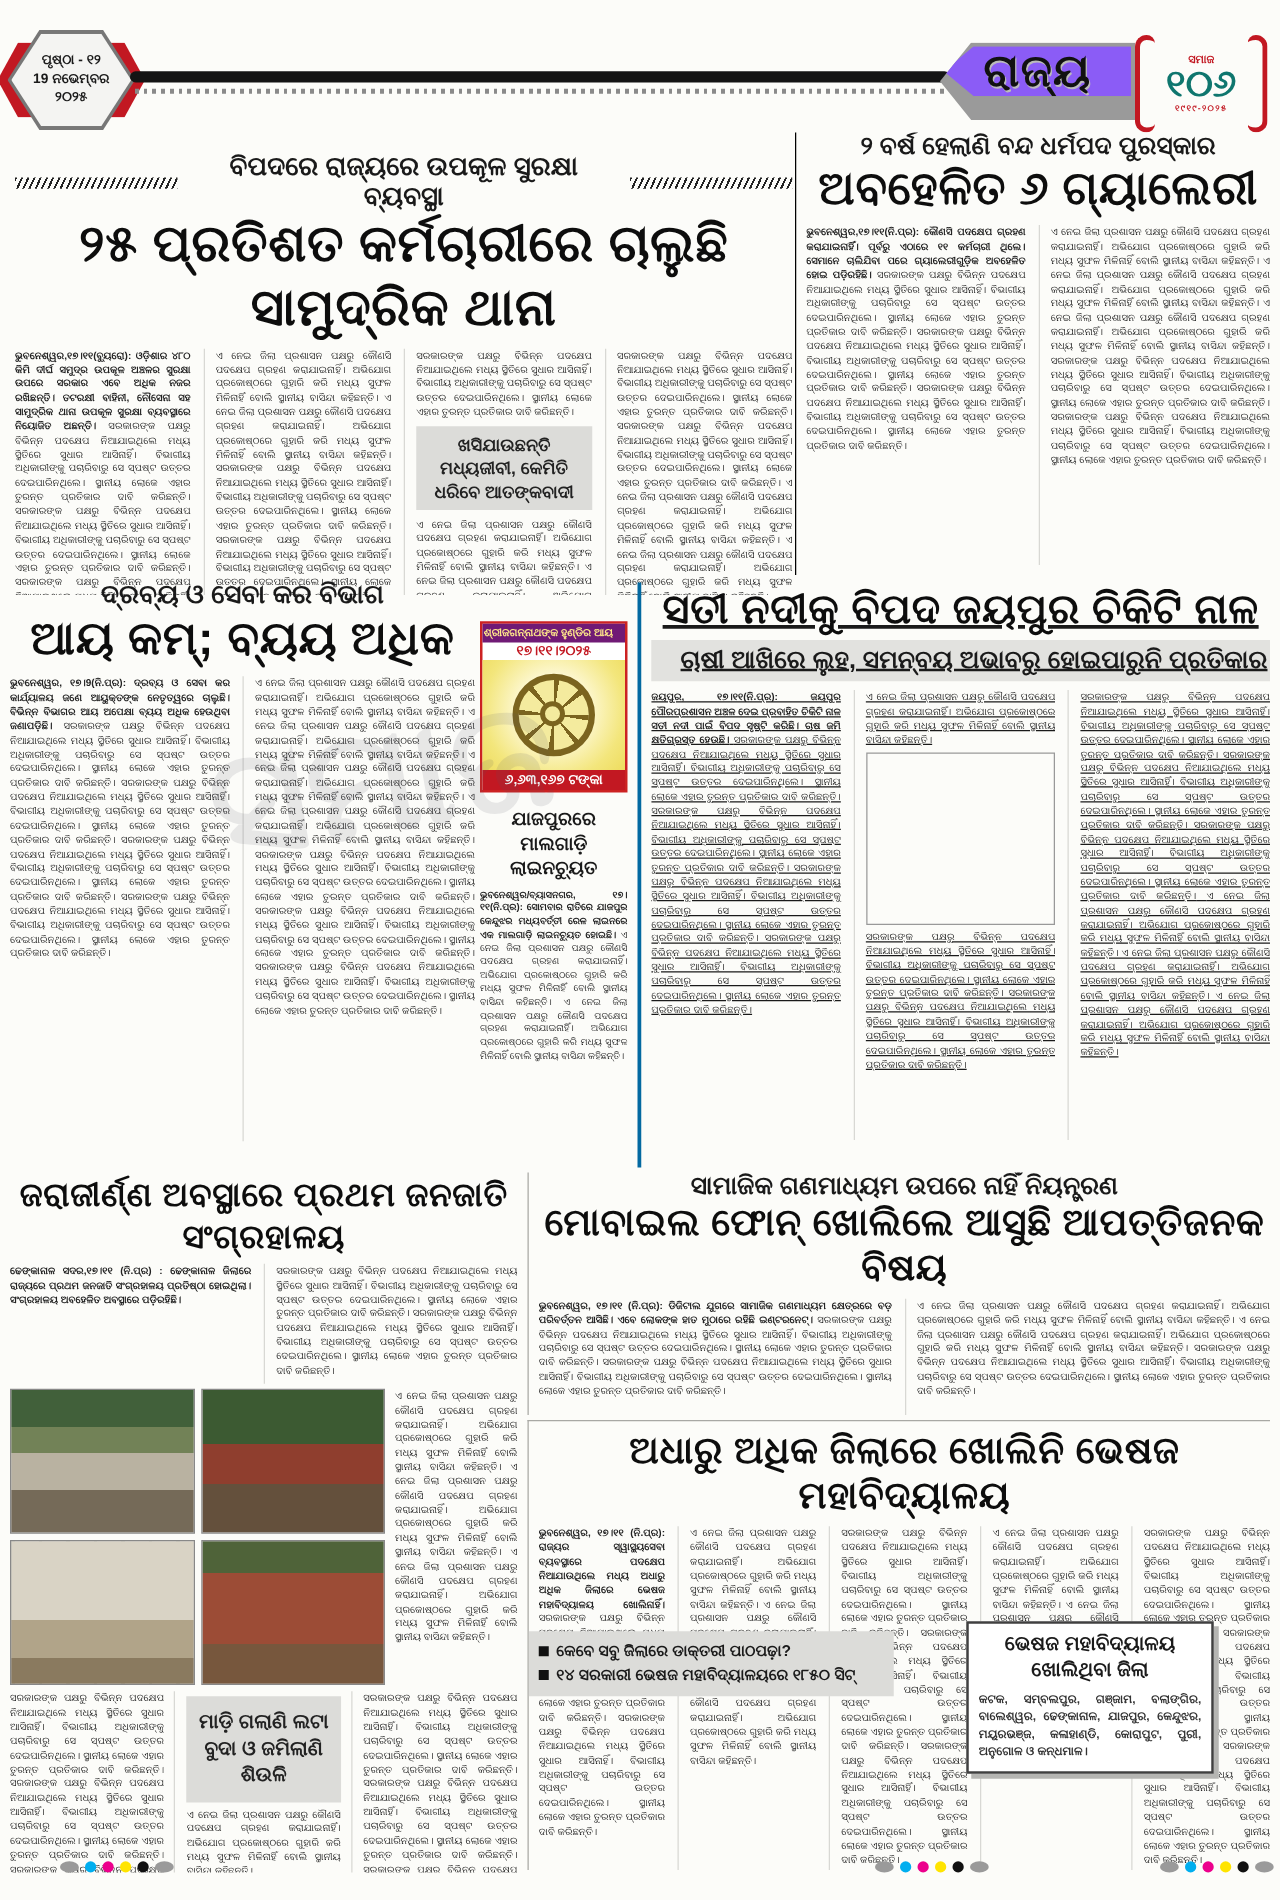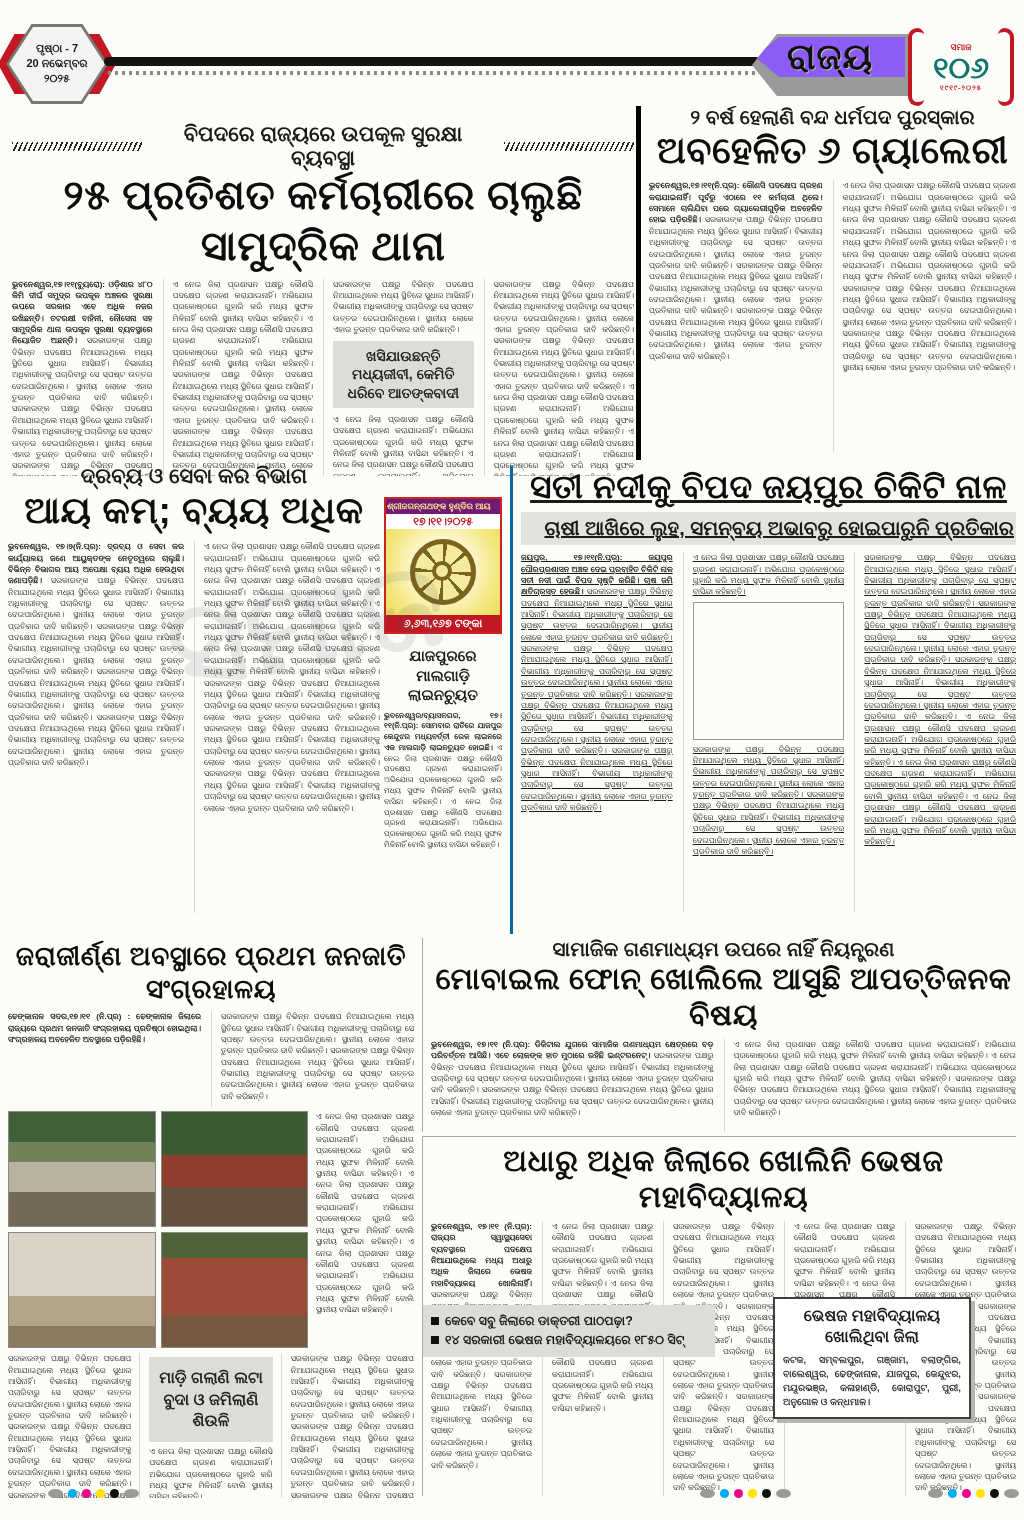--- a/index.html
+++ b/index.html
@@ -99,22 +99,22 @@
 </style>
 </head>
 <body>
 
 <div class="page">
 
   <div class="hexwrap">
     <div class="hex-red"></div>
     <div class="hex-gray"></div>
     <div class="hex-white">
-      <div>ପୃଷ୍ଠା - 7</div>
-      <div>20 ନଭେମ୍ବର</div>
+      <div>ପୃଷ୍ଠା - ୧୨</div>
+      <div>19 ନଭେମ୍ବର</div>
       <div>୨୦୨୫</div>
     </div>
   </div>
   <div class="head-rule"></div>
   <div class="head-dots"></div>
   <div class="banner">
     <div class="banner-in">
         <span>ରାଜ୍ୟ</span>
       </div>
   </div>
@@ -149,21 +149,21 @@
         <div class="graybox a1-inset">ଖସିଯାଉଛନ୍ତି ମଧ୍ୟଜୀବୀ, କେମିତି ଧରିବେ ଆତଙ୍କବାଦୀ</div>
         <span> ଏ ନେଇ ଜିଲା ପ୍ରଶାସନ ପକ୍ଷରୁ କୌଣସି ପଦକ୍ଷେପ ଗ୍ରହଣ କରାଯାଇନାହିଁ। ଅଭିଯୋଗ ପ୍ରକୋଷ୍ଠରେ ଗୁହାରି କରି ମଧ୍ୟ ସୁଫଳ ମିଳିନାହିଁ ବୋଲି ସ୍ଥାନୀୟ ବାସିନ୍ଦା କହିଛନ୍ତି। ଏ ନେଇ ଜିଲା ପ୍ରଶାସନ ପକ୍ଷରୁ କୌଣସି ପଦକ୍ଷେପ ଗ୍ରହଣ କରାଯାଇନାହିଁ। ଅଭିଯୋଗ ପ୍ରକୋଷ୍ଠରେ ଗୁହାରି କରି ମଧ୍ୟ ସୁଫଳ ମିଳିନାହିଁ ବୋଲି ସ୍ଥାନୀୟ ବାସିନ୍ଦା କହିଛନ୍ତି।</span>
       </div>
       <div class="col">
         <span> ସରକାରଙ୍କ ପକ୍ଷରୁ ବିଭିନ୍ନ ପଦକ୍ଷେପ ନିଆଯାଇଥିଲେ ମଧ୍ୟ ସ୍ଥିତିରେ ସୁଧାର ଆସିନାହିଁ। ବିଭାଗୀୟ ଅଧିକାରୀଙ୍କୁ ପଚାରିବାରୁ ସେ ସ୍ପଷ୍ଟ ଉତ୍ତର ଦେଇପାରିନଥିଲେ। ସ୍ଥାନୀୟ ଲୋକେ ଏହାର ତୁରନ୍ତ ପ୍ରତିକାର ଦାବି କରିଛନ୍ତି। ସରକାରଙ୍କ ପକ୍ଷରୁ ବିଭିନ୍ନ ପଦକ୍ଷେପ ନିଆଯାଇଥିଲେ ମଧ୍ୟ ସ୍ଥିତିରେ ସୁଧାର ଆସିନାହିଁ। ବିଭାଗୀୟ ଅଧିକାରୀଙ୍କୁ ପଚାରିବାରୁ ସେ ସ୍ପଷ୍ଟ ଉତ୍ତର ଦେଇପାରିନଥିଲେ। ସ୍ଥାନୀୟ ଲୋକେ ଏହାର ତୁରନ୍ତ ପ୍ରତିକାର ଦାବି କରିଛନ୍ତି।</span>
         <span> ଏ ନେଇ ଜିଲା ପ୍ରଶାସନ ପକ୍ଷରୁ କୌଣସି ପଦକ୍ଷେପ ଗ୍ରହଣ କରାଯାଇନାହିଁ। ଅଭିଯୋଗ ପ୍ରକୋଷ୍ଠରେ ଗୁହାରି କରି ମଧ୍ୟ ସୁଫଳ ମିଳିନାହିଁ ବୋଲି ସ୍ଥାନୀୟ ବାସିନ୍ଦା କହିଛନ୍ତି। ଏ ନେଇ ଜିଲା ପ୍ରଶାସନ ପକ୍ଷରୁ କୌଣସି ପଦକ୍ଷେପ ଗ୍ରହଣ କରାଯାଇନାହିଁ। ଅଭିଯୋଗ ପ୍ରକୋଷ୍ଠରେ ଗୁହାରି କରି ମଧ୍ୟ ସୁଫଳ ମିଳିନାହିଁ ବୋଲି ସ୍ଥାନୀୟ ବାସିନ୍ଦା କହିଛନ୍ତି।</span>
       </div>
     </div>
   </div>
 
-  <div class="art" style="left:636px;top:106px;width:380px;height:354px;border-left:5px solid #000000;padding-left:8px;box-sizing:border-box;">
+  <div class="art" style="left:636px;top:106px;width:380px;height:354px;border-left:1px solid #000000;padding-left:8px;box-sizing:border-box;">
     <div class="kick a2-kick">୨ ବର୍ଷ ହେଲାଣି ବନ୍ଦ ଧର୍ମପଦ ପୁରସ୍କାର</div>
     <div class="hl a2-hl">ଅବହେଳିତ ୬ ଗ୍ୟାଲେରୀ</div>
     <div class="cols" style="height:272px;margin-top:7px;">
       <div class="col">
         <span class="lead">ଭୁବନେଶ୍ୱର,୧୭।୧୧(ନି.ପ୍ର): କୌଣସି ପଦକ୍ଷେପ ଗ୍ରହଣ କରାଯାଇନାହିଁ। ପୂର୍ବରୁ ଏଠାରେ ୧୧ କର୍ମଚାରୀ ଥିଲେ। ସେମାନେ ଚାଲିଯିବା ପରେ ଗ୍ୟାଲେରୀଗୁଡ଼ିକ ଅବହେଳିତ ହୋଇ ପଡ଼ିରହିଛି।</span>
         <span> ସରକାରଙ୍କ ପକ୍ଷରୁ ବିଭିନ୍ନ ପଦକ୍ଷେପ ନିଆଯାଇଥିଲେ ମଧ୍ୟ ସ୍ଥିତିରେ ସୁଧାର ଆସିନାହିଁ। ବିଭାଗୀୟ ଅଧିକାରୀଙ୍କୁ ପଚାରିବାରୁ ସେ ସ୍ପଷ୍ଟ ଉତ୍ତର ଦେଇପାରିନଥିଲେ। ସ୍ଥାନୀୟ ଲୋକେ ଏହାର ତୁରନ୍ତ ପ୍ରତିକାର ଦାବି କରିଛନ୍ତି। ସରକାରଙ୍କ ପକ୍ଷରୁ ବିଭିନ୍ନ ପଦକ୍ଷେପ ନିଆଯାଇଥିଲେ ମଧ୍ୟ ସ୍ଥିତିରେ ସୁଧାର ଆସିନାହିଁ। ବିଭାଗୀୟ ଅଧିକାରୀଙ୍କୁ ପଚାରିବାରୁ ସେ ସ୍ପଷ୍ଟ ଉତ୍ତର ଦେଇପାରିନଥିଲେ। ସ୍ଥାନୀୟ ଲୋକେ ଏହାର ତୁରନ୍ତ ପ୍ରତିକାର ଦାବି କରିଛନ୍ତି। ସରକାରଙ୍କ ପକ୍ଷରୁ ବିଭିନ୍ନ ପଦକ୍ଷେପ ନିଆଯାଇଥିଲେ ମଧ୍ୟ ସ୍ଥିତିରେ ସୁଧାର ଆସିନାହିଁ। ବିଭାଗୀୟ ଅଧିକାରୀଙ୍କୁ ପଚାରିବାରୁ ସେ ସ୍ପଷ୍ଟ ଉତ୍ତର ଦେଇପାରିନଥିଲେ। ସ୍ଥାନୀୟ ଲୋକେ ଏହାର ତୁରନ୍ତ ପ୍ରତିକାର ଦାବି କରିଛନ୍ତି।</span>
       </div>
       <div class="col">
         <span> ଏ ନେଇ ଜିଲା ପ୍ରଶାସନ ପକ୍ଷରୁ କୌଣସି ପଦକ୍ଷେପ ଗ୍ରହଣ କରାଯାଇନାହିଁ। ଅଭିଯୋଗ ପ୍ରକୋଷ୍ଠରେ ଗୁହାରି କରି ମଧ୍ୟ ସୁଫଳ ମିଳିନାହିଁ ବୋଲି ସ୍ଥାନୀୟ ବାସିନ୍ଦା କହିଛନ୍ତି। ଏ ନେଇ ଜିଲା ପ୍ରଶାସନ ପକ୍ଷରୁ କୌଣସି ପଦକ୍ଷେପ ଗ୍ରହଣ କରାଯାଇନାହିଁ। ଅଭିଯୋଗ ପ୍ରକୋଷ୍ଠରେ ଗୁହାରି କରି ମଧ୍ୟ ସୁଫଳ ମିଳିନାହିଁ ବୋଲି ସ୍ଥାନୀୟ ବାସିନ୍ଦା କହିଛନ୍ତି। ଏ ନେଇ ଜିଲା ପ୍ରଶାସନ ପକ୍ଷରୁ କୌଣସି ପଦକ୍ଷେପ ଗ୍ରହଣ କରାଯାଇନାହିଁ। ଅଭିଯୋଗ ପ୍ରକୋଷ୍ଠରେ ଗୁହାରି କରି ମଧ୍ୟ ସୁଫଳ ମିଳିନାହିଁ ବୋଲି ସ୍ଥାନୀୟ ବାସିନ୍ଦା କହିଛନ୍ତି।</span>
         <span> ସରକାରଙ୍କ ପକ୍ଷରୁ ବିଭିନ୍ନ ପଦକ୍ଷେପ ନିଆଯାଇଥିଲେ ମଧ୍ୟ ସ୍ଥିତିରେ ସୁଧାର ଆସିନାହିଁ। ବିଭାଗୀୟ ଅଧିକାରୀଙ୍କୁ ପଚାରିବାରୁ ସେ ସ୍ପଷ୍ଟ ଉତ୍ତର ଦେଇପାରିନଥିଲେ। ସ୍ଥାନୀୟ ଲୋକେ ଏହାର ତୁରନ୍ତ ପ୍ରତିକାର ଦାବି କରିଛନ୍ତି। ସରକାରଙ୍କ ପକ୍ଷରୁ ବିଭିନ୍ନ ପଦକ୍ଷେପ ନିଆଯାଇଥିଲେ ମଧ୍ୟ ସ୍ଥିତିରେ ସୁଧାର ଆସିନାହିଁ। ବିଭାଗୀୟ ଅଧିକାରୀଙ୍କୁ ପଚାରିବାରୁ ସେ ସ୍ପଷ୍ଟ ଉତ୍ତର ଦେଇପାରିନଥିଲେ। ସ୍ଥାନୀୟ ଲୋକେ ଏହାର ତୁରନ୍ତ ପ୍ରତିକାର ଦାବି କରିଛନ୍ତି।</span>

